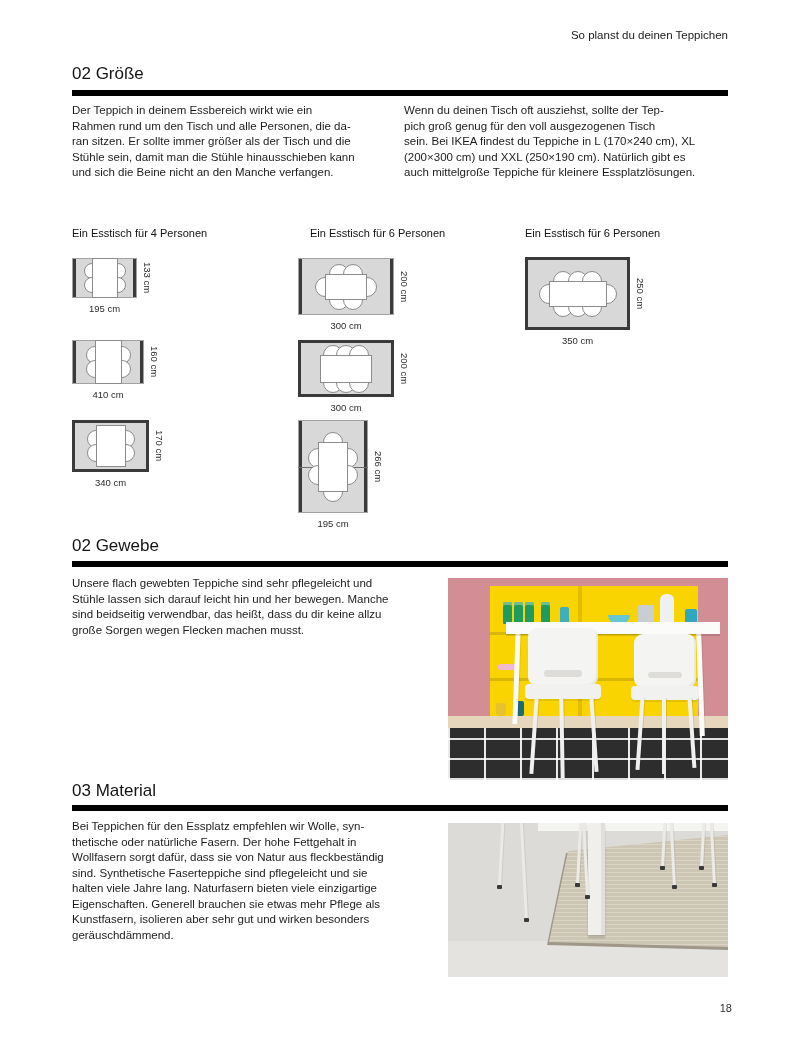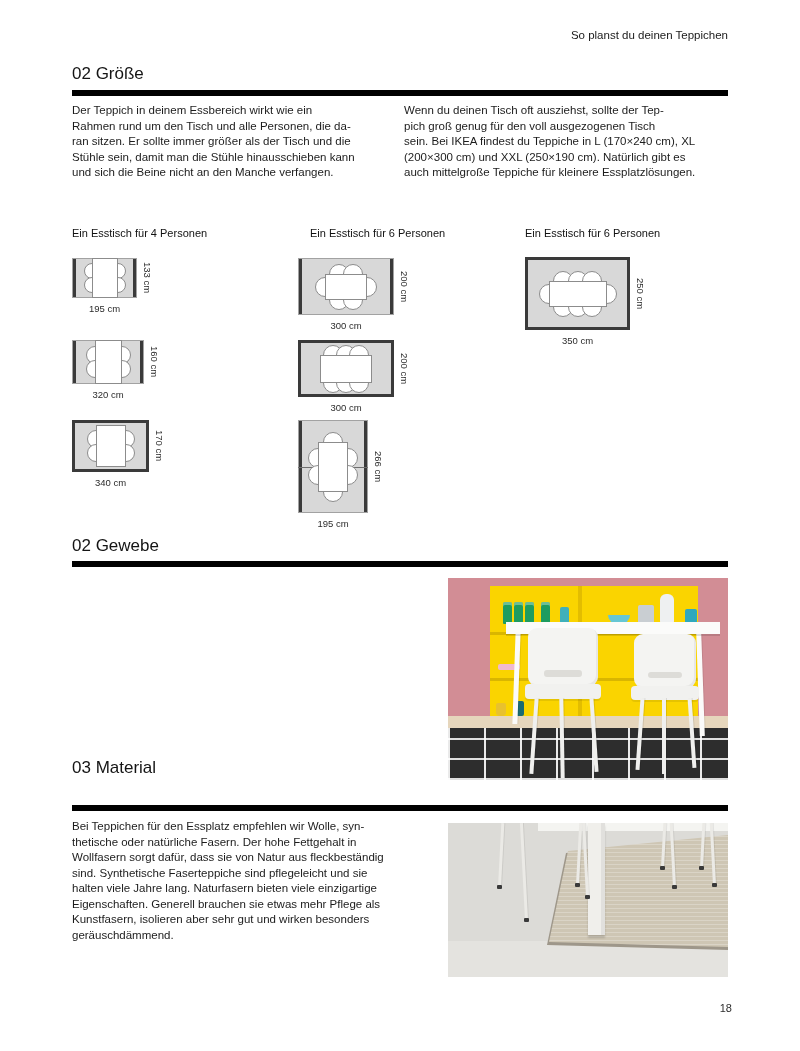--- a/index.html
+++ b/index.html
@@ -96,21 +96,21 @@
       </div>
       <div class="wlabel" style="left: 72px; top: 303px; width: 65px;">195 cm</div>
       <div class="hlabel" style="left: 142px; top: 258px; height: 40px;">133 cm</div>
       <div class="rug sides" style="left: 72px; top: 340px; width: 72px; height: 44px;">
         <div class="chair" style="left: 13.5px; top: 5.66667px; width: 18px; height: 18px;"></div>
         <div class="chair" style="left: 13.5px; top: 20.3333px; width: 18px; height: 18px;"></div>
         <div class="chair" style="left: 40.5px; top: 5.66667px; width: 18px; height: 18px;"></div>
         <div class="chair" style="left: 40.5px; top: 20.3333px; width: 18px; height: 18px;"></div>
         <div class="tbl" style="left: 22.5px; top: 0px; width: 27px; height: 44px;"></div>
       </div>
-      <div class="wlabel" style="left: 72px; top: 389px; width: 72px;">320 cm</div>
+      <div class="wlabel" style="left: 72px; top: 389px; width: 72px;">410 cm</div>
       <div class="hlabel" style="left: 149px; top: 340px; height: 44px;">160 cm</div>
       <div class="rug full" style="left: 72px; top: 420px; width: 77px; height: 52px;">
         <div class="chair" style="left: 14.5px; top: 10px; width: 18px; height: 18px;"></div>
         <div class="chair" style="left: 14.5px; top: 24px; width: 18px; height: 18px;"></div>
         <div class="chair" style="left: 44.5px; top: 10px; width: 18px; height: 18px;"></div>
         <div class="chair" style="left: 44.5px; top: 24px; width: 18px; height: 18px;"></div>
         <div class="tbl" style="left: 23.5px; top: 5px; width: 30px; height: 42px;"></div>
       </div>
       <div class="wlabel" style="left: 72px; top: 477px; width: 77px;">340 cm</div>
       <div class="hlabel" style="left: 154px; top: 420px; height: 52px;">170 cm</div>
@@ -160,20 +160,24 @@
         <div class="chair" style="left: 13.5px; top: 26.5px; width: 20px; height: 20px;"></div>
         <div class="chair" style="left: 71.5px; top: 26.5px; width: 20px; height: 20px;"></div>
         <div class="tbl" style="left: 23.5px; top: 23.5px; width: 58px; height: 26px;"></div>
       </div>
       <div class="wlabel" style="left: 525px; top: 335px; width: 105px;">350 cm</div>
       <div class="hlabel" style="left: 635px; top: 257px; height: 73px;">250 cm</div>
     </div>
 
   <h2 class="sec-h" style="top:536px">02 Gewebe</h2>
   <div class="rule" style="top:561px"></div>
+  <div class="para" style="left:72px;top:576px;width:380px">Unsere flach gewebten Teppiche sind sehr pflegeleicht und
+Stühle lassen sich darauf leicht hin und her bewegen. Manche
+sind beidseitig verwendbar, das heißt, dass du dir keine allzu
+große Sorgen wegen Flecken machen musst.</div>
 
   <div class="photo photo02">
     <div class="p2-shelf">
       <div class="p2-shelfline p2-l1"></div>
       <div class="p2-shelfline p2-l2"></div>
       <div class="p2-div"></div>
     </div>
     <div class="p2-item p2-glass" style="left:55px;top:24px"></div>
     <div class="p2-item p2-glass" style="left:66px;top:24px"></div>
     <div class="p2-item p2-glass" style="left:77px;top:24px"></div>
@@ -198,21 +202,21 @@
     <div class="p2-cleg" style="left:112px;top:120px;height:80px;transform:rotate(-1deg)"></div>
     <div class="p2-cleg" style="left:144px;top:120px;height:74px;transform:rotate(-4deg)"></div>
     <div class="p2-back" style="left:186px;top:56px;width:62px;height:54px"></div>
     <div class="p2-slot" style="left:200px;top:94px;width:34px;height:6px"></div>
     <div class="p2-seat" style="left:183px;top:108px;width:68px;height:14px"></div>
     <div class="p2-cleg" style="left:190px;top:120px;height:72px;transform:rotate(4deg)"></div>
     <div class="p2-cleg" style="left:214px;top:120px;height:76px"></div>
     <div class="p2-cleg" style="left:242px;top:120px;height:70px;transform:rotate(-4deg)"></div>
   </div>
 
-  <h2 class="sec-h" style="top:758px">03 Material</h2>
+  <h2 class="sec-h" style="top:781px">03 Material</h2>
   <div class="rule" style="top:805px"></div>
   <div class="para" style="left:72px;top:819px;width:380px">Bei Teppichen für den Essplatz empfehlen wir Wolle, syn-
 thetische oder natürliche Fasern. Der hohe Fettgehalt in
 Wollfasern sorgt dafür, dass sie von Natur aus fleckbeständig
 sind. Synthetische Faserteppiche sind pflegeleicht und sie
 halten viele Jahre lang. Naturfasern bieten viele einzigartige
 Eigenschaften. Generell brauchen sie etwas mehr Pflege als
 Kunstfasern, isolieren aber sehr gut und wirken besonders
 geräuschdämmend.</div>
 

